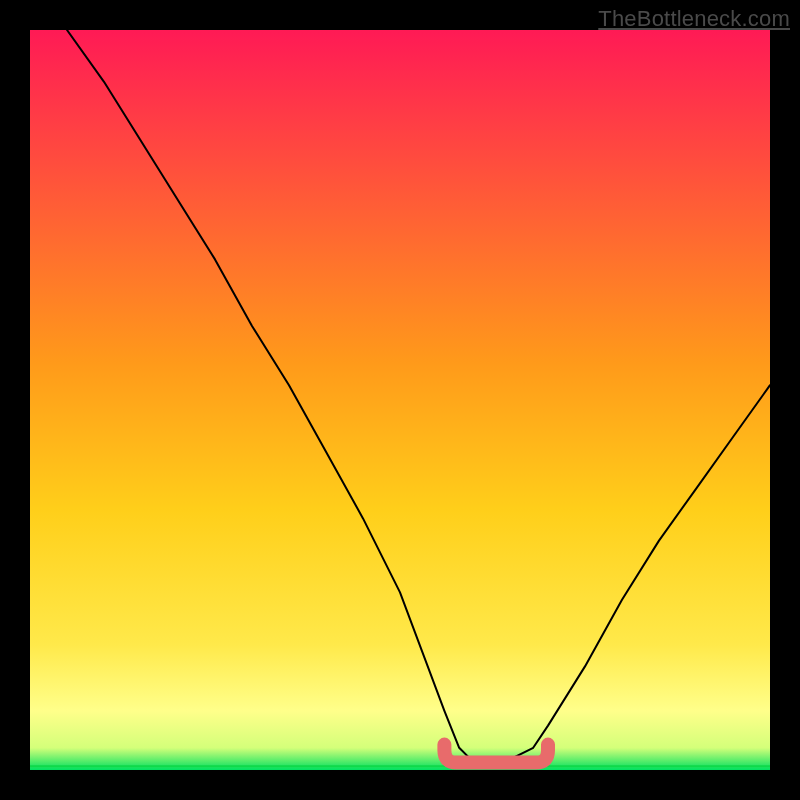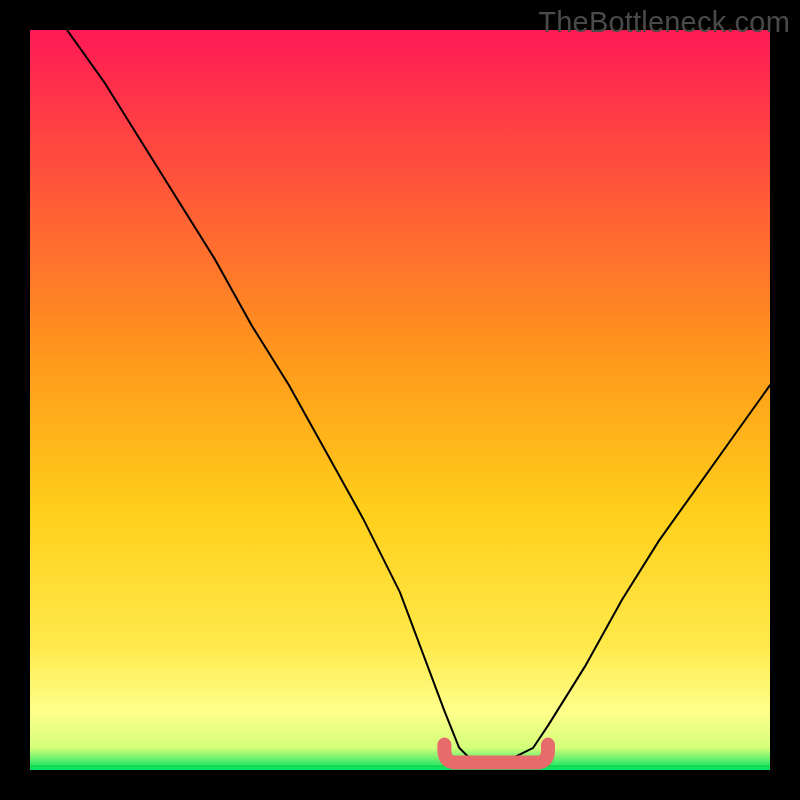--- a/index.html
+++ b/index.html
@@ -15,24 +15,25 @@
     position: relative;
     width: 800px;
     height: 800px;
     background: #000;
   }
   .watermark {
     position: absolute;
     top: 6px;
     right: 10px;
     color: #4a4a4a;
-    font-size: 29px;
+    font-size: 22px;
     font-weight: 500;
     letter-spacing: 0.2px;
     z-index: 10;
+    text-decoration: underline;
   }
   .plot-wrap {
     position: absolute;
     left: 30px;
     top: 30px;
     width: 740px;
     height: 740px;
     background: #000;
   }
   svg {

